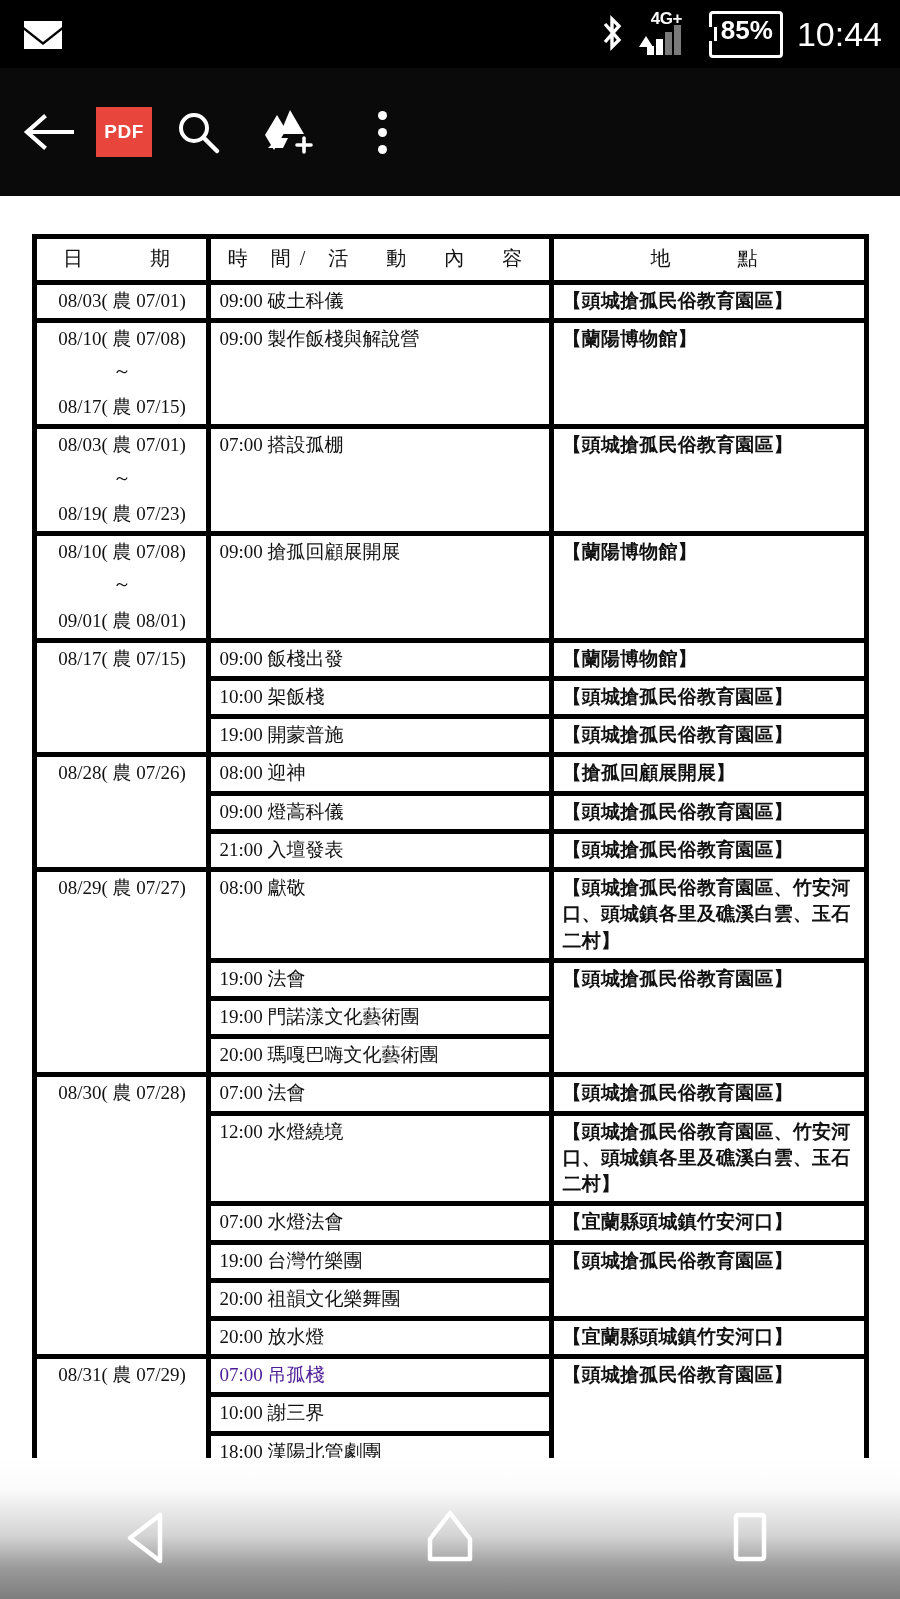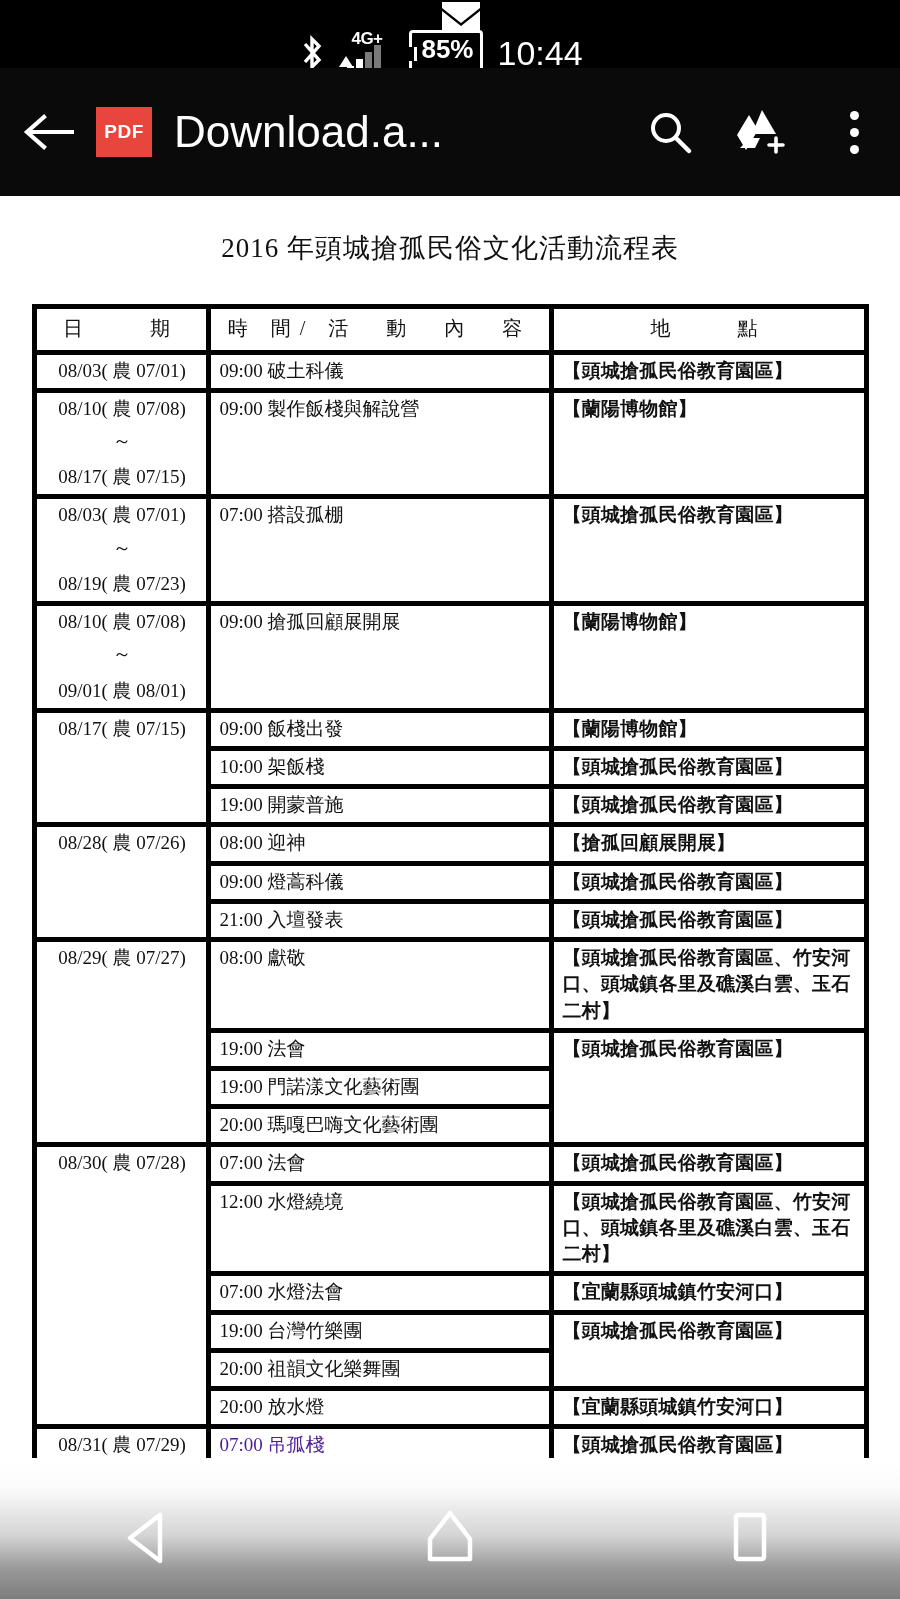--- a/index.html
+++ b/index.html
@@ -7,21 +7,21 @@
     width:900px; height:1599px;
     background:#ffffff;
     font-family:"Liberation Sans", sans-serif;
     overflow:hidden;
   }
   #screen { position:relative; width:900px; height:1599px; background:#fff; }
 
   
   .statusbar{
     position:absolute; top:0; left:0; width:900px; height:68px;
-    background:#000; display:flex; align-items:center;flex-direction:column;
+    background:#000; display:flex; align-items:center;
   }
   .sb-left{ display:flex; align-items:center; padding-left:22px; flex:1; }
   .sb-right{ display:flex; align-items:center; padding-right:18px; gap:14px; }
   .mail-icon{ width:42px; height:30px; position:relative; }
   .bt-icon{ width:26px; height:40px; }
   .sig-wrap{ position:relative; width:56px; height:42px; }
   .sig-label{
     position:absolute; top:-4px; left:12px; color:#fff;
     font-size:17px; font-weight:700; letter-spacing:-0.5px;
   }
@@ -151,21 +151,20 @@
     </div>
   </div>
 
   <div class="toolbar">
     <div class="tb-back">
       <svg width="52" height="40" viewBox="0 0 52 40" aria-hidden="true">
         <path d="M50 20 H6 M22 5 L5 20 L22 35" fill="none" stroke="#fff" stroke-width="4.2" stroke-linecap="square"></path>
       </svg>
     </div>
     <div class="pdf-badge">PDF</div>
-    <div class="tb-title">Download.a...</div>
     <div class="tb-actions">
       <div class="tb-btn">
         <svg width="46" height="46" viewBox="0 0 46 46" aria-hidden="true">
           <circle cx="19" cy="19" r="13" fill="none" stroke="#fff" stroke-width="4"></circle>
           <path d="M29 29 L42 42" stroke="#fff" stroke-width="4.5" stroke-linecap="round"></path>
         </svg>
       </div>
       <div class="tb-btn">
         <svg width="52" height="50" viewBox="0 0 52 50" aria-hidden="true">
           <path d="M26 3 L40 27 H30 L16 27 Z" fill="#fff"></path>
@@ -179,21 +178,20 @@
         <span class="kebab">
           <span></span>
             <span></span>
             <span></span>
         </span>
       </div>
     </div>
   </div>
 
   <div class="doc">
-    <div class="doc-title">2016 年頭城搶孤民俗文化活動流程表</div>
 
     <table class="sched">
       <colgroup>
         <col class="c-date">
           <col class="c-act">
           <col class="c-loc">
       </colgroup>
       <thead>
         <tr>
           <th>日　　期</th>

